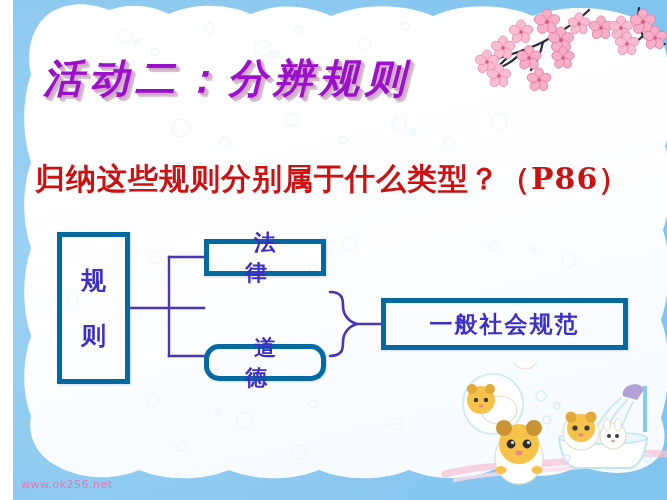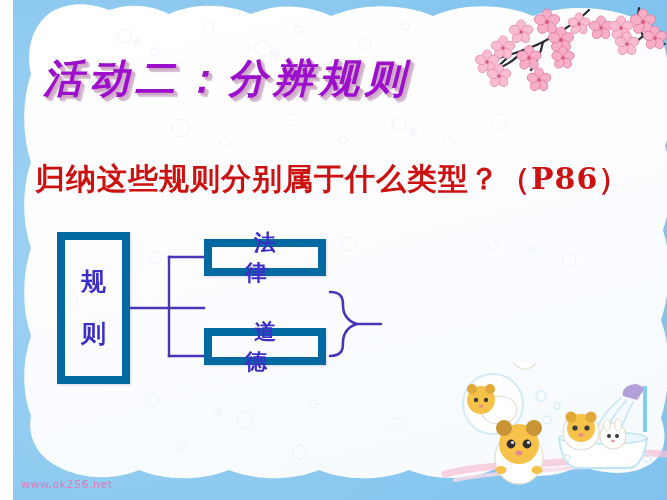--- a/index.html
+++ b/index.html
@@ -89,21 +89,21 @@
 
   
   .diagram {
     position: absolute;
     left: 0; top: 0;
     width: 667px; height: 500px;
   }
   .dbox {
     position: absolute;
     box-sizing: border-box;
-    border: 8px solid #0369a1;
+    border: 5px solid #0369a1;
     background: transparent;
     color: #3c2fc8;
     font-family: "DejaVu Sans", "Liberation Sans", sans-serif;
     font-weight: bold;
     display: flex;
     align-items: center;
     justify-content: center;
     text-align: center;
     box-shadow: 1px 1px 2px rgba(90,70,170,.20);
   }
@@ -119,21 +119,21 @@
   .dbox.root span { display: block; line-height: 1.1; }
 
   .dbox.lvl2 {
     left: 191px;
     width: 122px;
     height: 37px;
     font-size: 22px;
   }
   .dbox.b1 { top: 239px; letter-spacing: 18px; text-indent: 18px; }
   .dbox.b2 { top: 288px; letter-spacing: 1px; }
-  .dbox.b3 { top: 328px; letter-spacing: 18px; text-indent: 18px; }
+  .dbox.b3 { top: 344px; letter-spacing: 18px; text-indent: 18px; border-radius: 15px; }
 
   .dbox.result {
     left: 368px; top: 298px;
     width: 247px; height: 52px;
     font-size: 23px;
     letter-spacing: 2px;
   }
 
   
   .watermark {
@@ -510,17 +510,18 @@
 
   <div class="diagram" style="pointer-events:none;">
     <div class="dbox root">
       <span>规</span>
       <span>则</span>
     </div>
 
     <div class="dbox lvl2 b1">法　　律</div>
     <div class="dbox lvl2 b3">道　　德</div>
 
+    <div class="dbox result">一般社会规范</div>
   </div>
 
   <div class="watermark">www.ok256.net</div>
 
 </div>
 
 </body></html>

